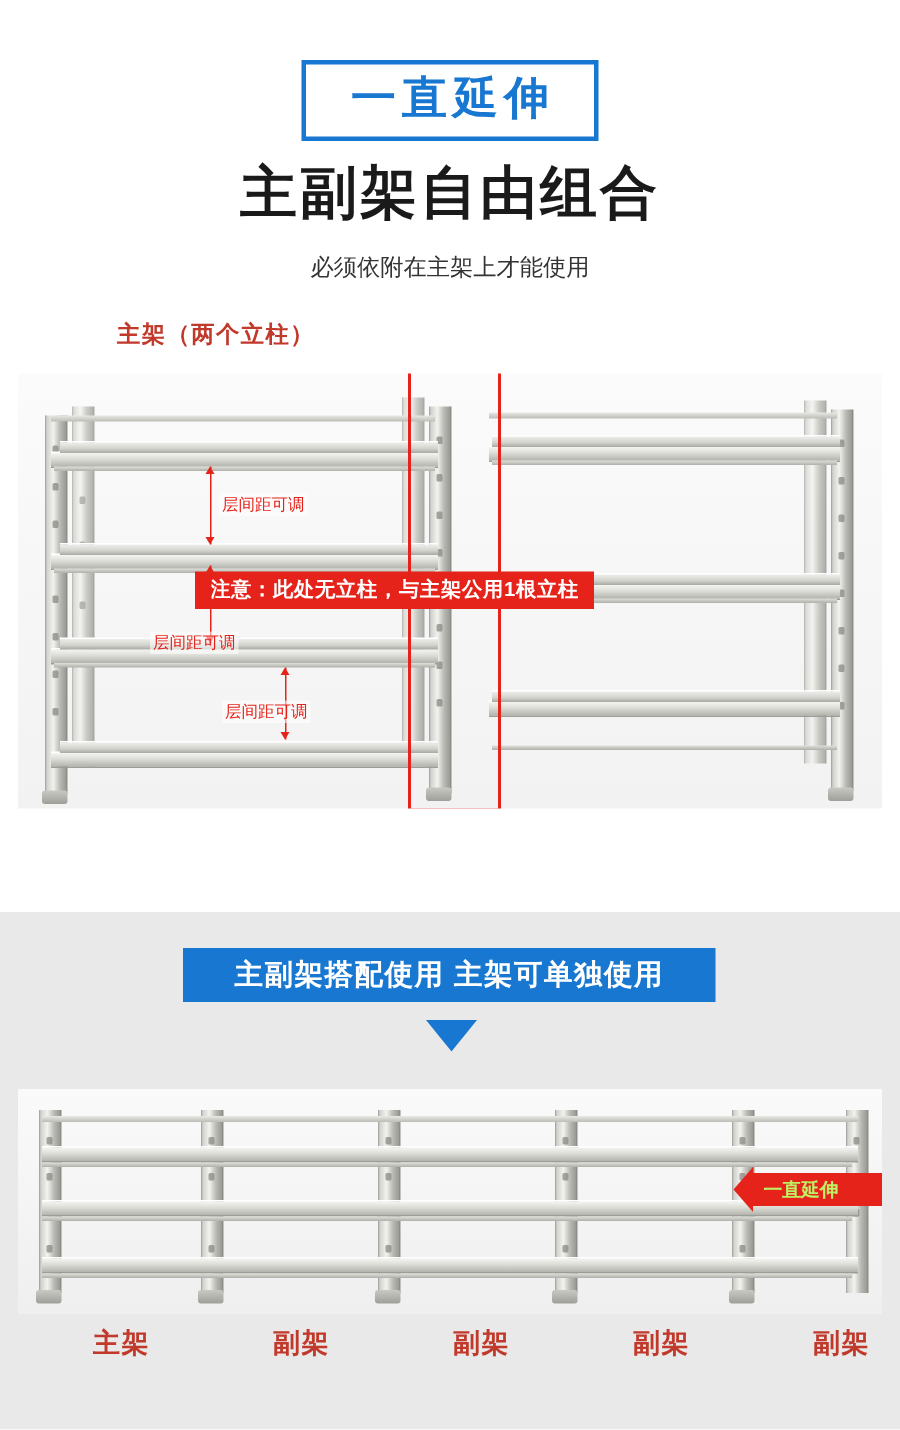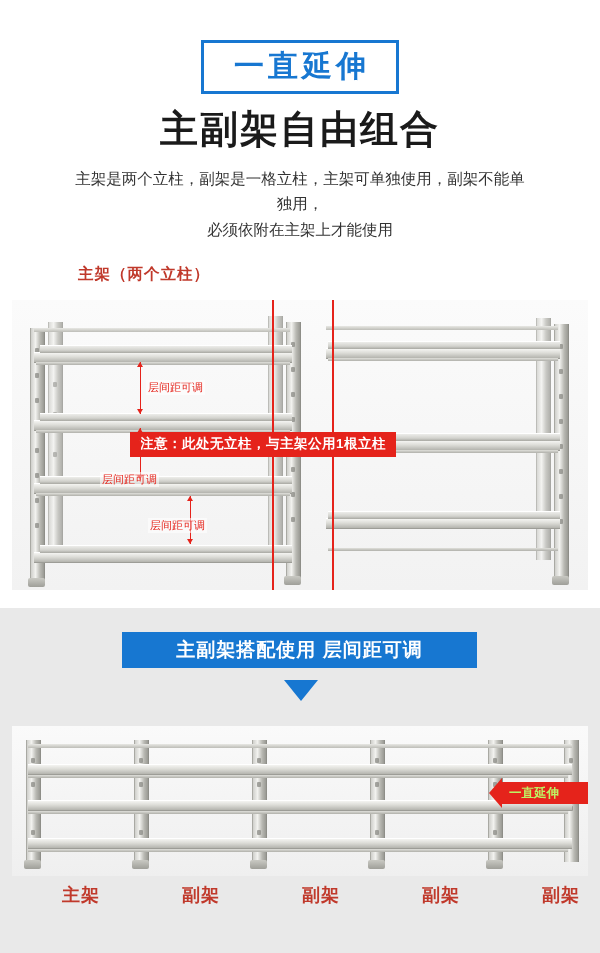--- a/index.html
+++ b/index.html
@@ -204,21 +204,20 @@
 </style>
 </head>
 <body>
 
 <div class="page">
 
   <div class="header">
     <div class="title-badge">一直延伸</div>
     <div class="main-title">主副架自由组合</div>
     <div class="subtitle">
-      <div>主架是两个立柱，副架是一格立柱，主架可单独使用，副架不能单独用，</div>
       <div>必须依附在主架上才能使用</div>
     </div>
   </div>
 
   <div class="rack-labels">
     <span class="lbl-main">主架（两个立柱）</span>
   </div>
 
   <div class="photo">
 
@@ -310,21 +309,21 @@
     <div class="dim" style="left:134px;top:80px;">层间距可调</div>
 
     <div class="arrow-v" style="left:128px;top:128px;height:52px;"></div>
     <div class="dim" style="left:88px;top:172px;">层间距可调</div>
 
     <div class="arrow-v" style="left:178px;top:196px;height:48px;"></div>
     <div class="dim" style="left:136px;top:218px;">层间距可调</div>
   </div>
 
   <div class="panel">
-    <div class="panel-banner">主副架搭配使用  层间距可调</div>
+    <div class="panel-banner">主副架搭配使用  主架可单独使用</div>
     <div class="down-arrow"></div>
 
     <div class="long-photo">
 
       <div class="post" style="left:14px;top:14px;height:122px;">
         <div class="hole" style="top:18px"></div>
           <div class="hole" style="top:42px"></div>
         <div class="hole" style="top:66px"></div>
           <div class="hole" style="top:90px"></div>
       </div>

